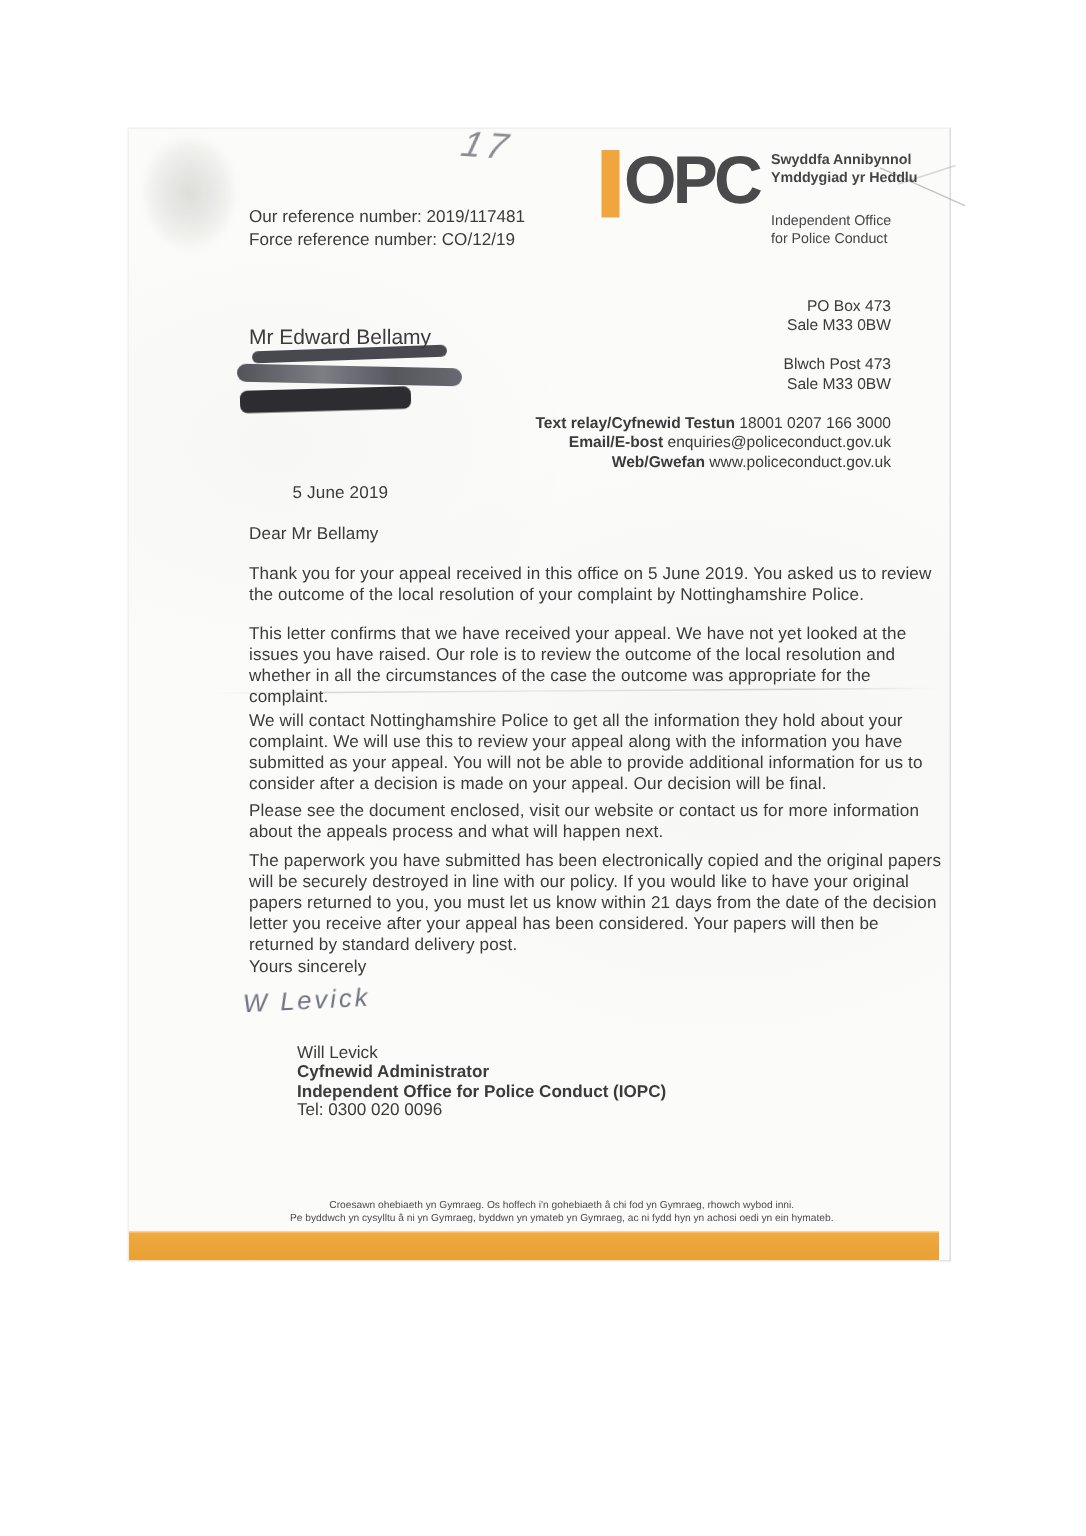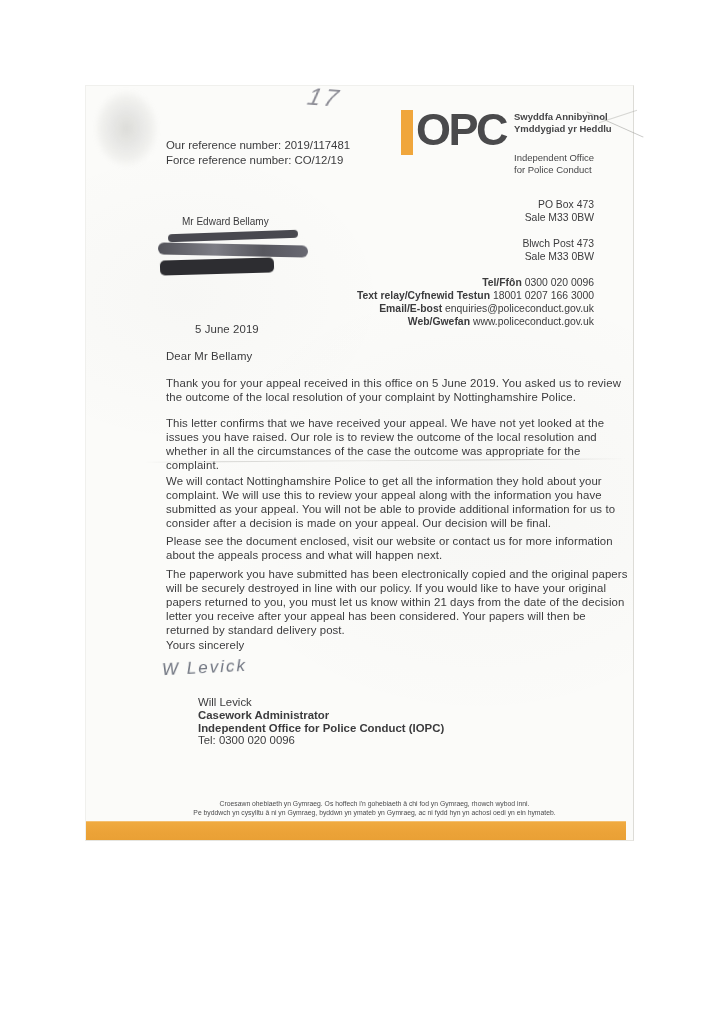--- a/index.html
+++ b/index.html
@@ -29,33 +29,33 @@
   .crease-mid { position:absolute; left:58px; top:374px; width:482px; height:1px;
     background:linear-gradient(90deg, transparent, rgba(155,155,150,0.38) 15%, rgba(155,155,150,0.18) 45%, rgba(155,155,150,0.42) 80%, transparent);
     transform:rotate(-0.4deg); }
 
   
   .pagenum { position:absolute; left:222px; top:-2px; font-size:24px; color:#8b8b94;
     font-style:italic; transform:rotate(4deg) skewX(-10deg); letter-spacing:3px;
     filter:blur(0.2px); }
 
   
-  .logo { position:absolute; left:315px; top:20px; display:flex; align-items:flex-start; }
+  .logo { position:absolute; left:315px; top:10px; display:flex; align-items:flex-start; }
   .logo-bar { width:12px; height:45px; background:#f0a63c; margin-top:4px; }
   .logo-opc { font-size:45px; font-weight:bold; letter-spacing:-2.5px; line-height:48px;
     color:#4a4a4c; margin-left:3px; }
   .logo-tag { margin-left:8px; padding-top:5px; font-size:9.5px; line-height:11.5px; color:#454547; }
   .logo-tag .b { font-weight:bold; }
   .logo-tag .en { margin-top:18px; }
 
   
   .refs { position:absolute; left:80px; top:52px; font-size:11.4px; line-height:15px; }
 
   
-  .recipient { position:absolute; left:96px; top:130px; font-size:10px; }
+  .recipient { position:absolute; left:80px; top:130px; font-size:14px; }
   .redaction { position:absolute; left:72px; top:146px; width:160px; height:46px; }
   .redact { position:absolute; filter:blur(0.5px); }
   .r1 { left:10px; top:0; width:130px; height:8px; border-radius:4px;
         background:#3a3a41; transform:rotate(-2deg); opacity:0.92; }
   .r2 { left:0; top:12px; width:150px; height:12px; border-radius:6px;
         background:linear-gradient(90deg,#3c3c44,#6d6d76 38%,#41414a 70%,#555560);
         transform:rotate(1.2deg); opacity:0.88; }
   .r3 { left:2px; top:27px; width:114px; height:15px; border-radius:5px;
         background:#232327; transform:rotate(-1.6deg); opacity:0.95; }
 
@@ -129,41 +129,40 @@
     <div class="contact">
       <div class="grp">
         <div>PO Box 473</div>
         <div>Sale M33 0BW</div>
       </div>
       <div class="grp">
         <div>Blwch Post 473</div>
         <div>Sale M33 0BW</div>
       </div>
       <div class="grp">
-        <div><span class="lbl">Tel/Ffôn</span> <span>0300 020 0096</span></div>
         <div><span class="lbl">Text relay/Cyfnewid Testun</span> <span>18001 0207 166 3000</span></div>
         <div><span class="lbl">Email/E-bost</span> <span>enquiries@policeconduct.gov.uk</span></div>
         <div><span class="lbl">Web/Gwefan</span> <span>www.policeconduct.gov.uk</span></div>
       </div>
     </div>
 
     <div class="blk date">5 June 2019</div>
     <div class="blk salutation">Dear Mr Bellamy</div>
     <p class="blk p1">Thank you for your appeal received in this office on 5 June 2019. You asked us to review the outcome of the local resolution of your complaint by Nottinghamshire Police.</p>
     <p class="blk p2">This letter confirms that we have received your appeal. We have not yet looked at the issues you have raised. Our role is to review the outcome of the local resolution and whether in all the circumstances of the case the outcome was appropriate for the complaint.</p>
     <p class="blk p3">We will contact Nottinghamshire Police to get all the information they hold about your complaint. We will use this to review your appeal along with the information you have submitted as your appeal. You will not be able to provide additional information for us to consider after a decision is made on your appeal. Our decision will be final.</p>
     <p class="blk p4">Please see the document enclosed, visit our website or contact us for more information about the appeals process and what will happen next.</p>
     <p class="blk p5">The paperwork you have submitted has been electronically copied and the original papers will be securely destroyed in line with our policy. If you would like to have your original papers returned to you, you must let us know within 21 days from the date of the decision letter you receive after your appeal has been considered. Your papers will then be returned by standard delivery post.</p>
     <div class="blk closing">Yours sincerely</div>
 
     <div class="sig-script">W Levick</div>
 
     <div class="sig-block">
       <div>Will Levick</div>
-      <div class="b">Casework Administrator</div>
+      <div class="b">Cyfnewid Administrator</div>
       <div class="b">Independent Office for Police Conduct (IOPC)</div>
       <div>Tel: 0300 020 0096</div>
     </div>
 
     <div class="welsh">
       <div>Croesawn ohebiaeth yn Gymraeg. Os hoffech i'n gohebiaeth â chi fod yn Gymraeg, rhowch wybod inni.</div>
       <div>Pe byddwch yn cysylltu â ni yn Gymraeg, byddwn yn ymateb yn Gymraeg, ac ni fydd hyn yn achosi oedi yn ein hymateb.</div>
     </div>
 
     <div class="orange-strip"></div>

